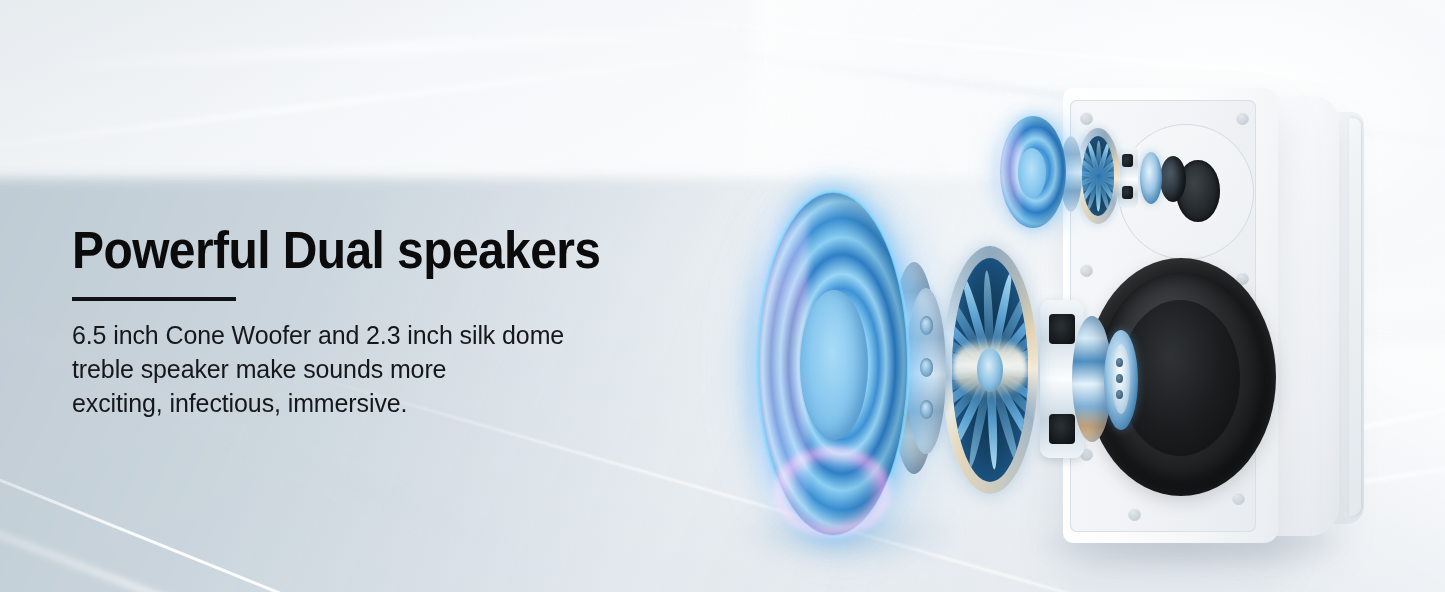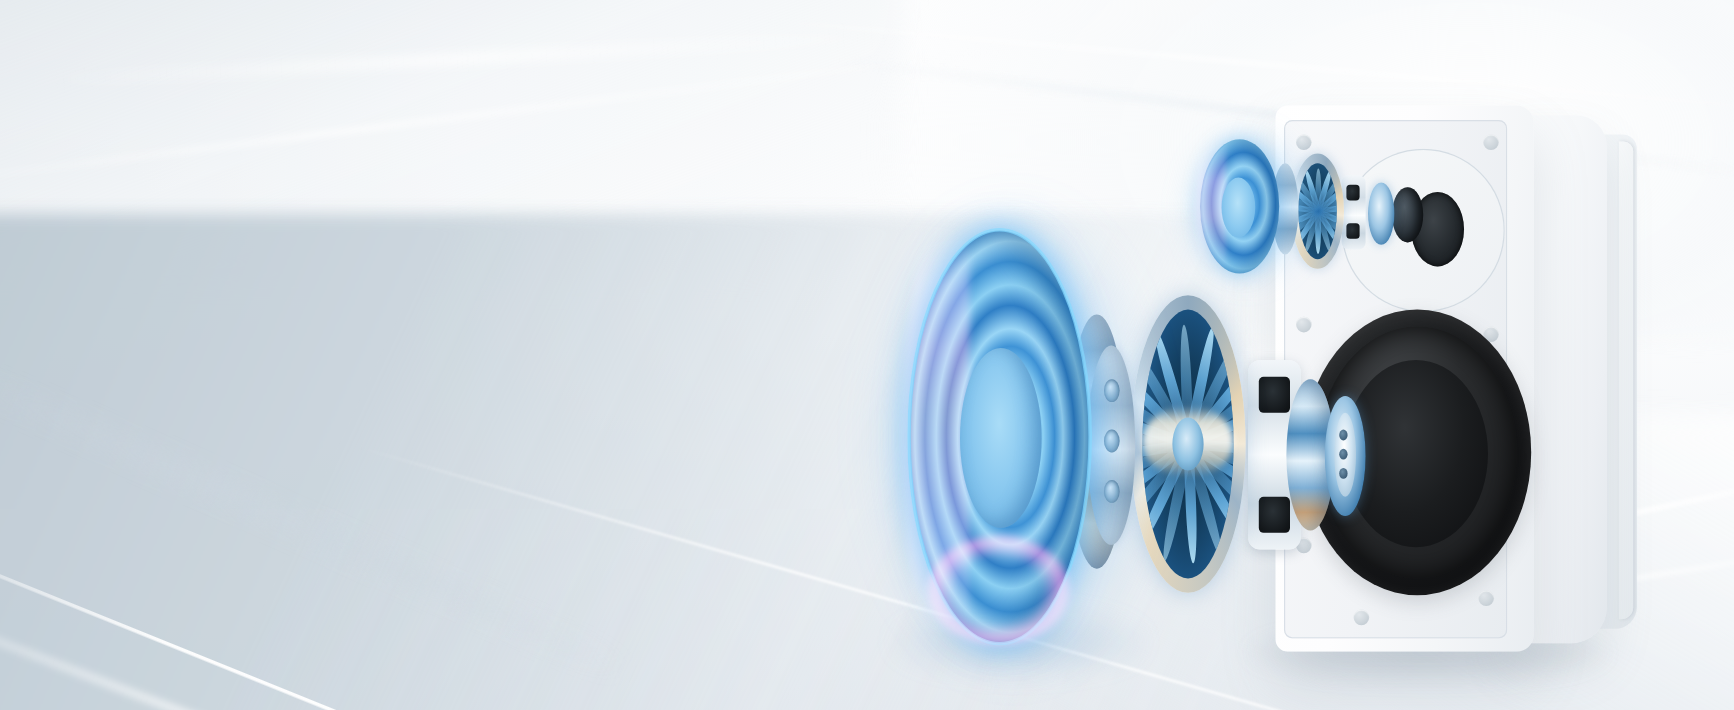--- a/index.html
+++ b/index.html
@@ -563,14 +563,25 @@
         <div class="tw-blade" style="transform: rotate(327.273deg) skewX(16deg) scaleY(0.9); opacity: 0.95;"></div>
         <div class="tw-blade" style="transform: rotate(343.636deg) skewX(16deg) scaleY(0.9); opacity: 0.6;"></div>
       </div>
     <div class="tw-barrel"></div>
     <div class="tw-glow"></div>
     <div class="tw-cone"></div>
     <div class="tw-irid"></div>
     <div class="tw-center"></div>
   </div>
 
+  <div class="copy">
+    <div class="headline">Powerful Dual speakers</div>
+
+    <div class="rule"></div>
+
+    <div class="subcopy">
+      <span class="ln">6.5 inch Cone Woofer and 2.3 inch silk dome</span>
+      <span class="ln">treble speaker make sounds more</span>
+      <span class="ln">exciting, infectious, immersive.</span>
+    </div>
+  </div>
 
 </div>
 
 </body></html>

